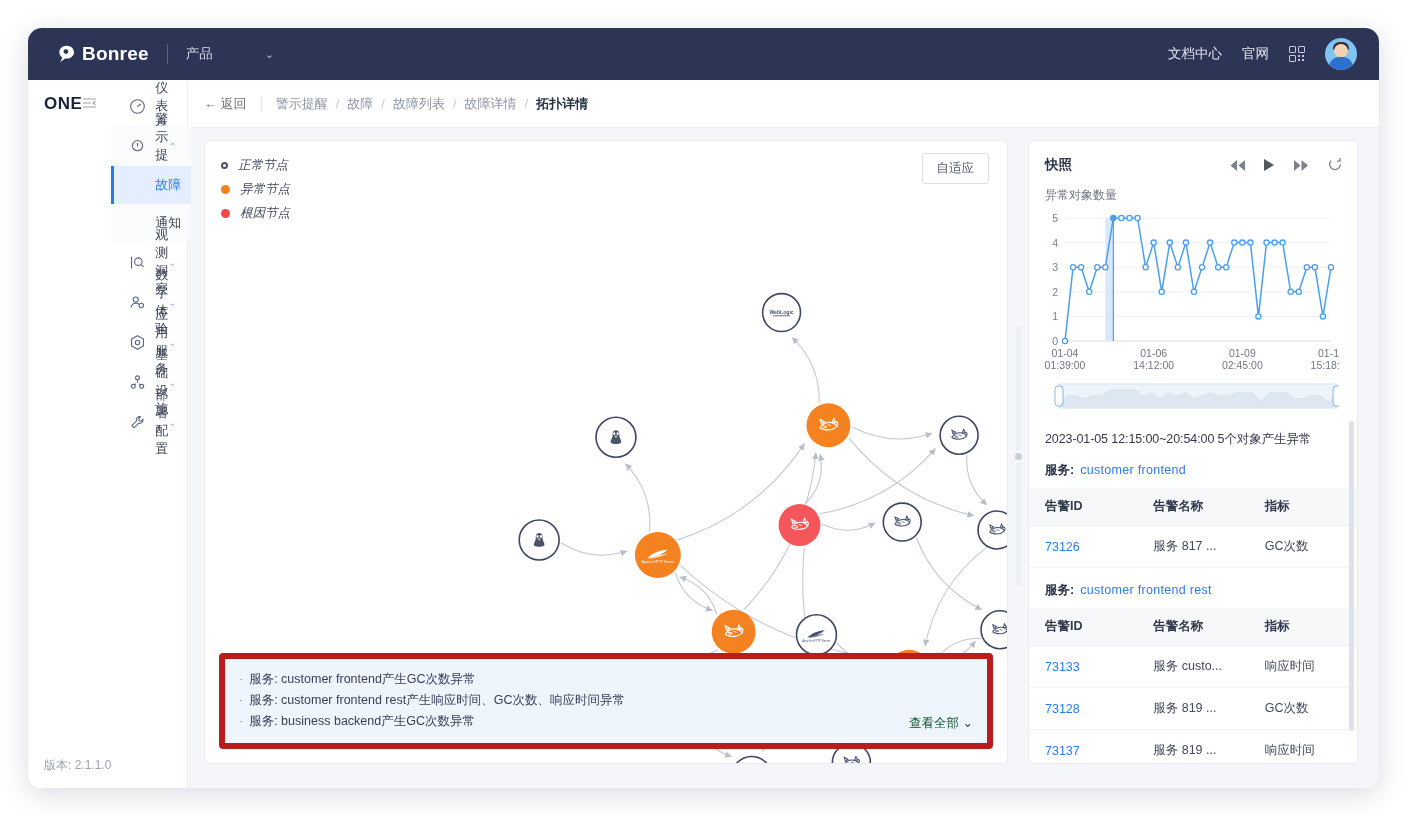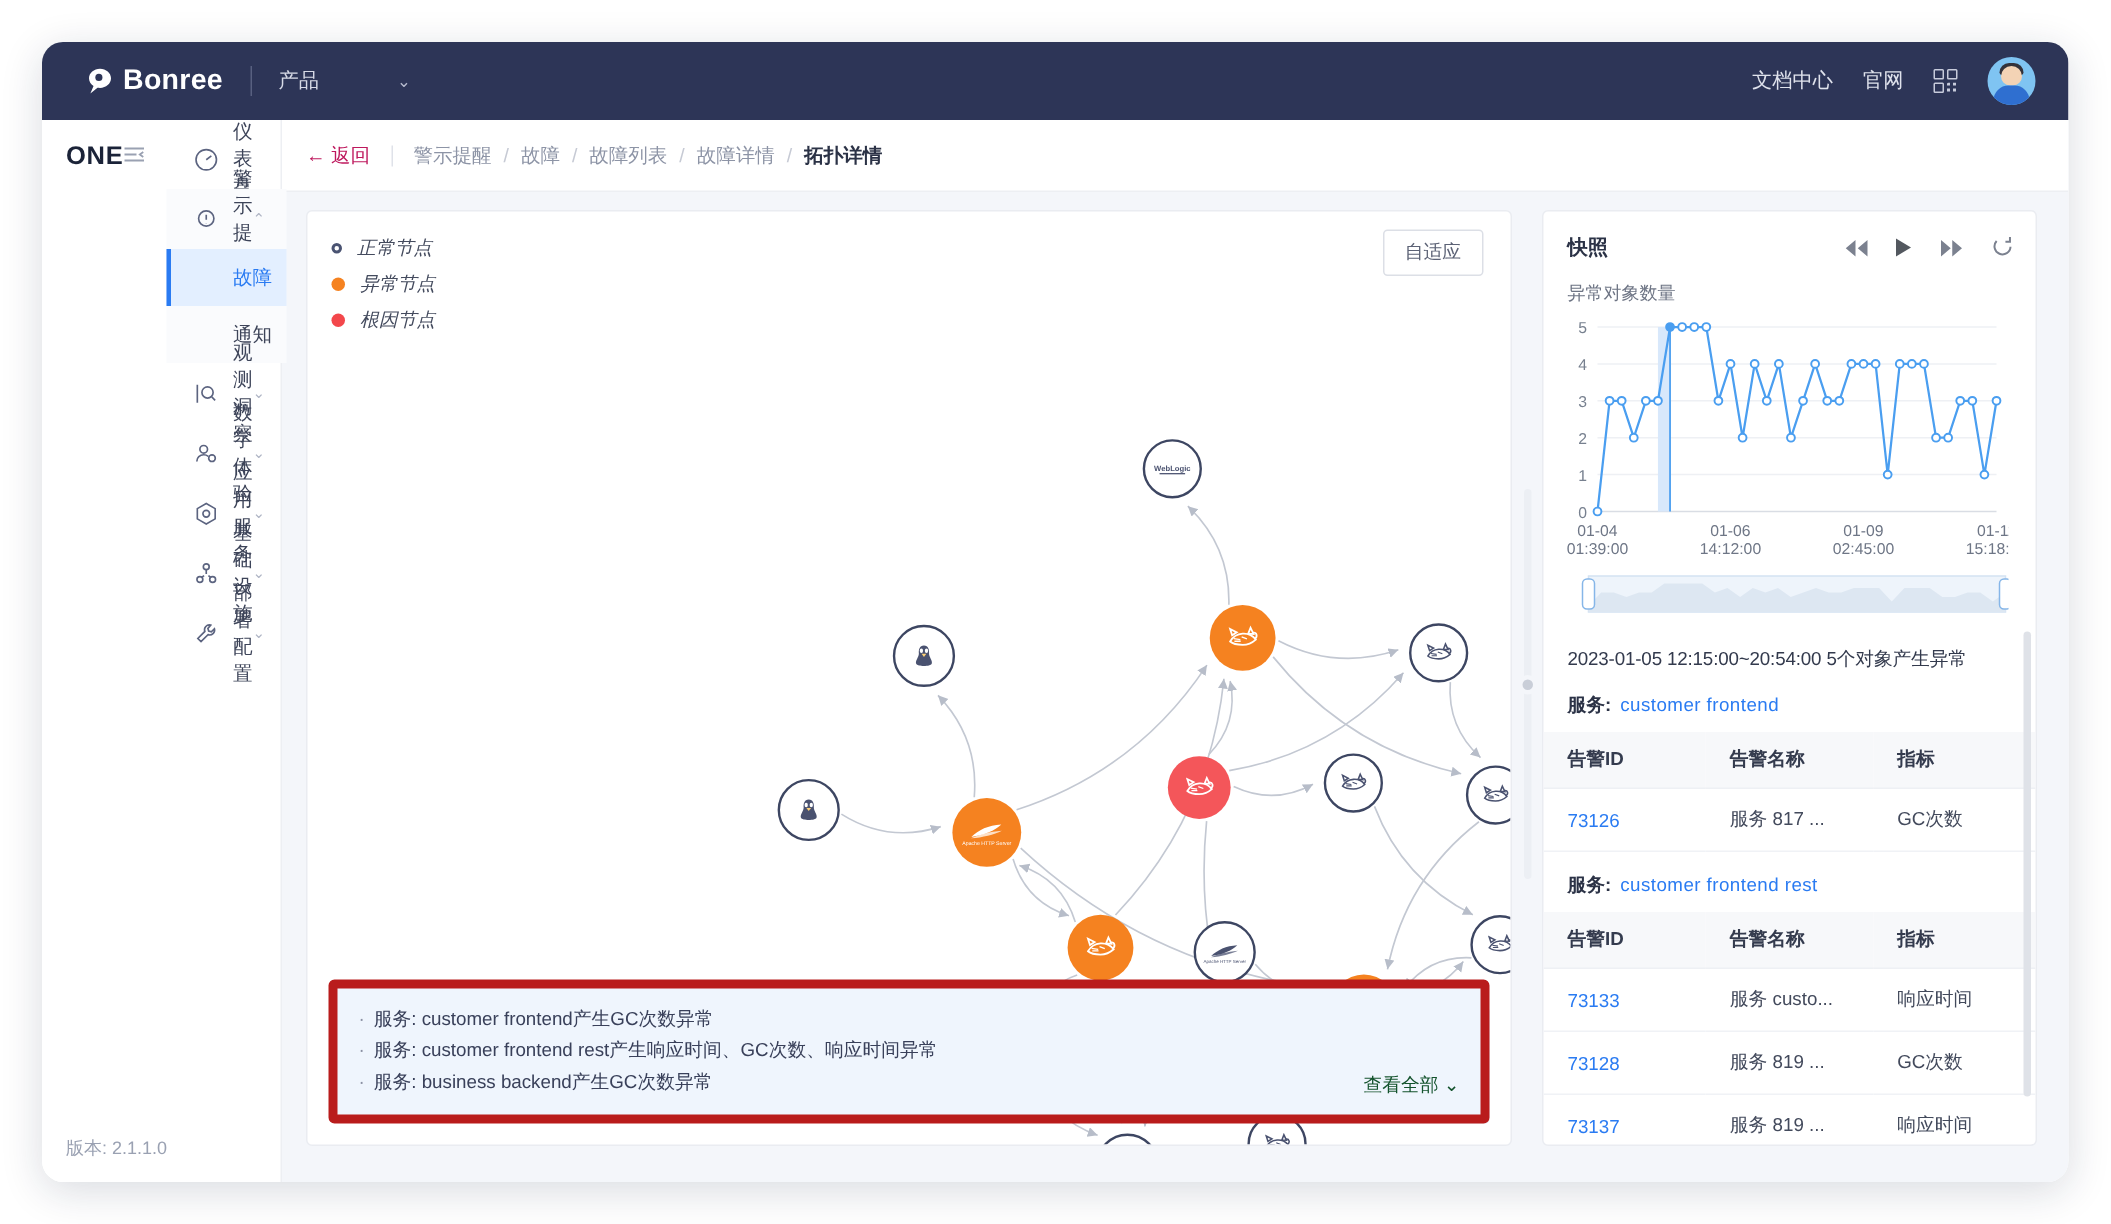--- a/index.html
+++ b/index.html
@@ -96,21 +96,21 @@
   }
 
   
   .main { flex: 1; background: #f4f6fa; display: flex; flex-direction: column; }
   .breadcrumb {
     height: 48px; display: flex; align-items: center;
     padding-left: 16px; background: #ffffff;
     border-bottom: 1px solid #edeff3;
     font-size: 13px; color: #8d94a6;
   }
-  .bc-back { color: #be185d; cursor: pointer; }
+  .bc-back { color: #737373; cursor: pointer; }
   .bc-div { width: 1px; height: 14px; background: #dfe2e9; margin: 0 14px; }
   .bc-item { cursor: pointer; }
   .bc-slash { margin: 0 8px; color: #c6cad4; }
   .bc-item.current { color: #2b3246; font-weight: bold; cursor: default; }
 
   .content {
     flex: 1; padding: 12px 16px 16px 16px;
     display: flex; gap: 0; overflow: hidden;
   }
   .panel {

